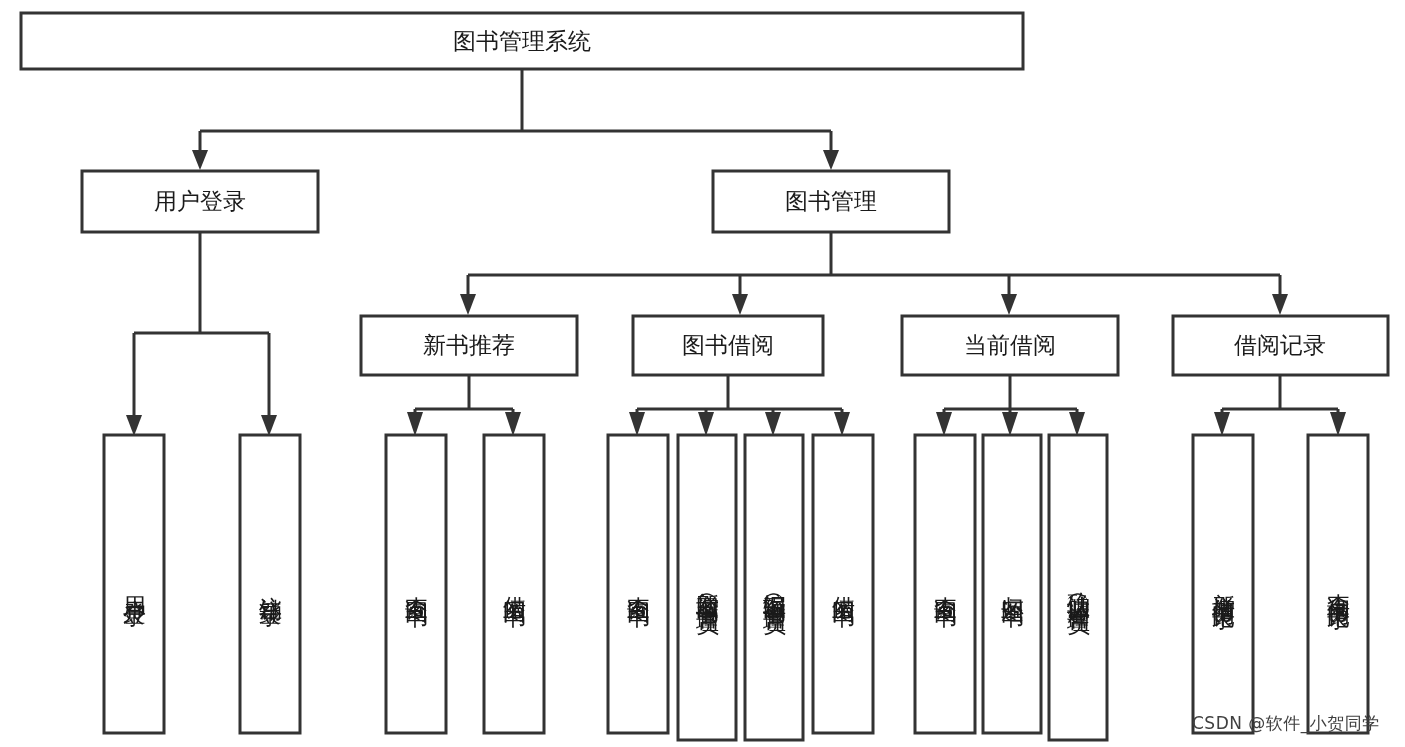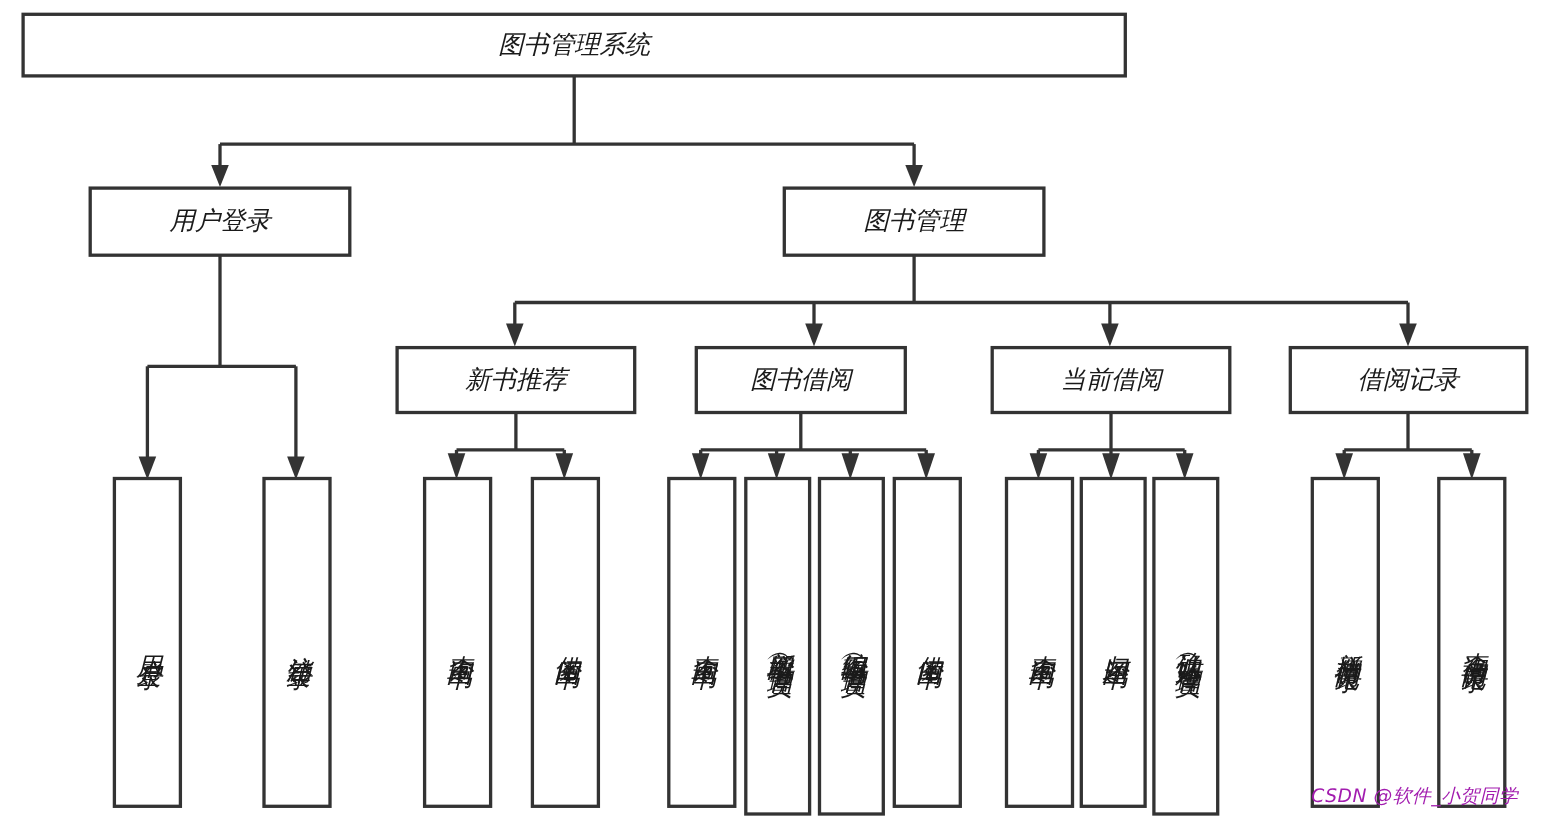--- a/index.html
+++ b/index.html
@@ -11,21 +11,20 @@
     width: 1405px;
     height: 747px;
     font-family: "DejaVu Sans", "Liberation Sans", sans-serif;
     overflow: hidden;
   }
   #diagram-root {
     position: relative;
     width: 1405px;
     height: 543px;
     background: #ffffff;
-    font-style: italic;
   }
   svg.diagram-canvas {
     position: absolute;
     top: 0;
     left: 0;
     width: 1405px;
     height: 747px;
   }
   .node-box {
     fill: #ffffff;
@@ -65,21 +64,21 @@
     letter-spacing: 3px;
     color: #1a1a1a;
     white-space: nowrap;
   }
   .watermark {
     position: absolute;
     left: 1192px;
     top: 712px;
     font-family: "DejaVu Sans", "Liberation Sans", sans-serif;
     font-size: 17px;
-    color: #a21caf;
+    color: #404040;
     white-space: nowrap;
     letter-spacing: 0.5px;
   }
 </style>
 </head>
 <body>
 
 <div id="diagram-root">
 
   <svg class="diagram-canvas" viewBox="0 0 1405 747">

